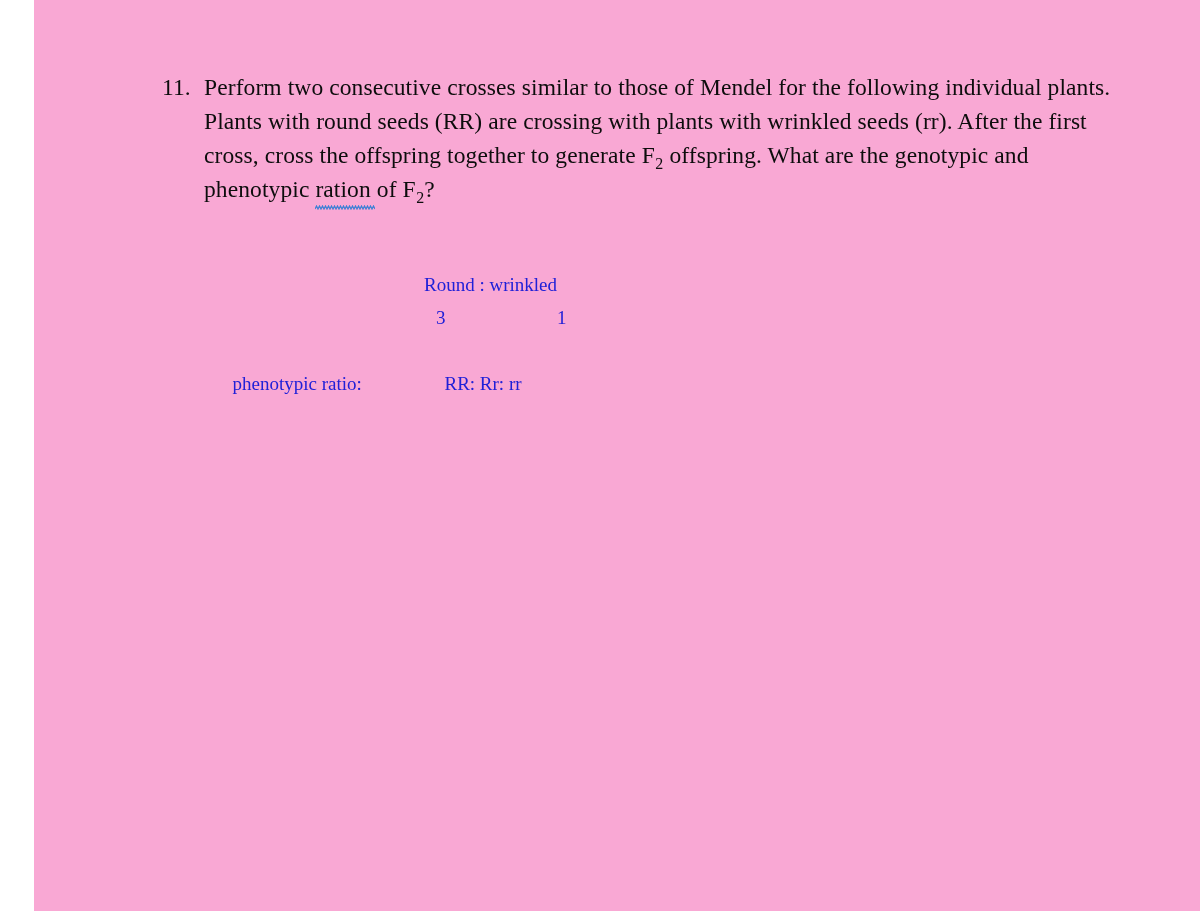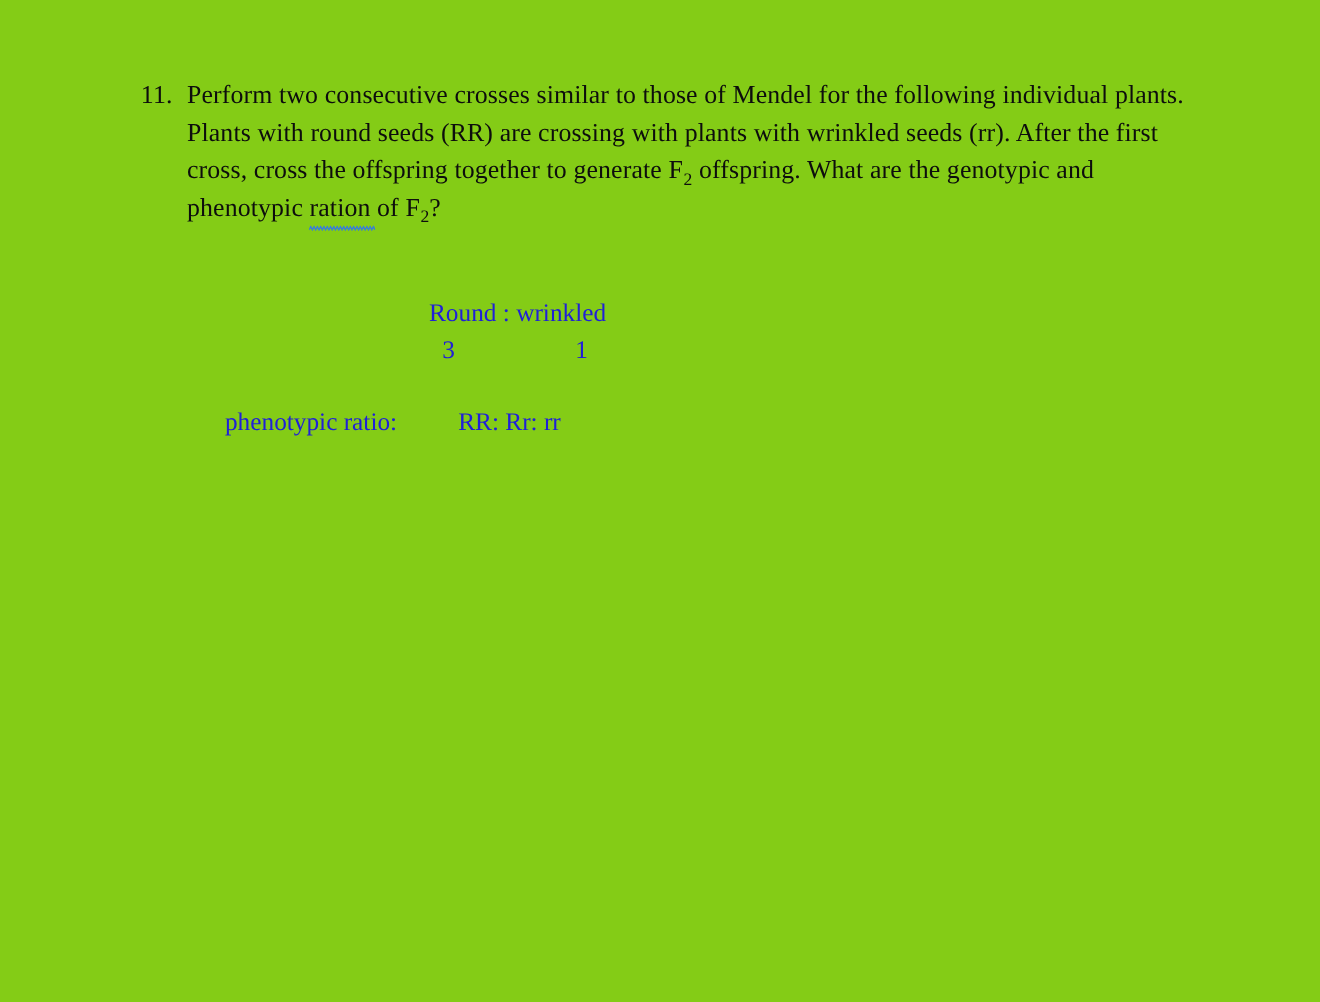--- a/index.html
+++ b/index.html
@@ -12,21 +12,22 @@
     height: 911px;
     position: relative;
     font-family: "Liberation Serif", "DejaVu Serif", serif;
     color: #000000;
     overflow: hidden;
   }
 
   .page {
     position: absolute;
     inset: 0;
-    background: #84cc16;
+    background: #f9a8d4;
+    margin-left: 34px;
   }
 
   
   .question {
     position: absolute;
     display: flex;
     align-items: flex-start;
     font-size: 23.5px;
     line-height: 34px;
     color: #0d0d0d;
@@ -77,21 +78,21 @@
     pointer-events: none;
   }
 
   
   .answer-block {
     position: absolute;
     left: 170px;
     top: 268px;
     width: 560px;
     color: #2020d8;
-    font-size: 23px;
+    font-size: 19px;
     line-height: 33px;
     font-family: "Liberation Serif", "DejaVu Serif", serif;
   }
   .answer-line {
     position: relative;
     white-space: pre;
     height: 33px;
   }
   .ans-ratio-header {
     padding-left: 220px;

